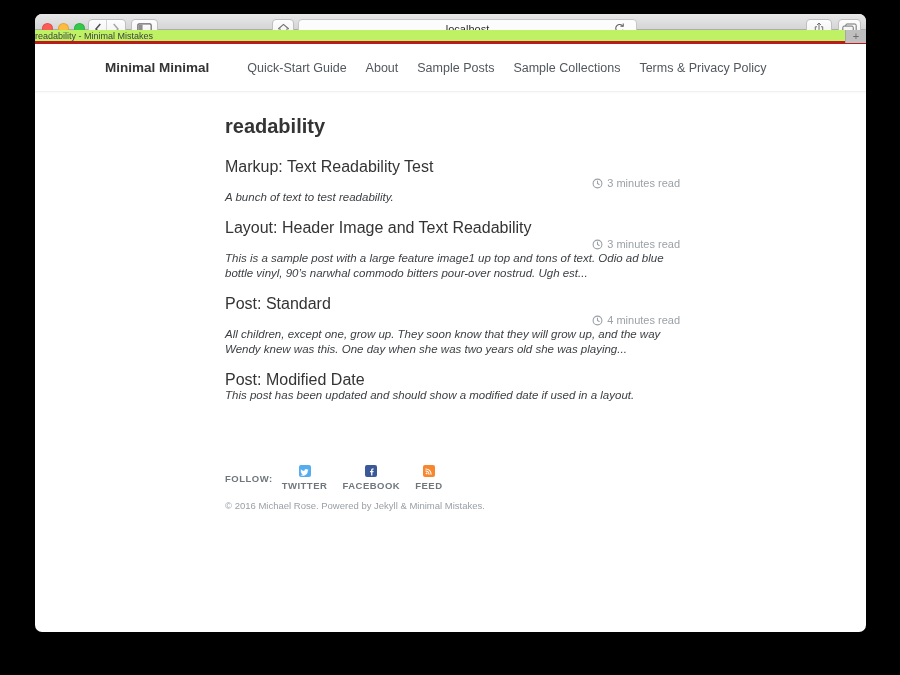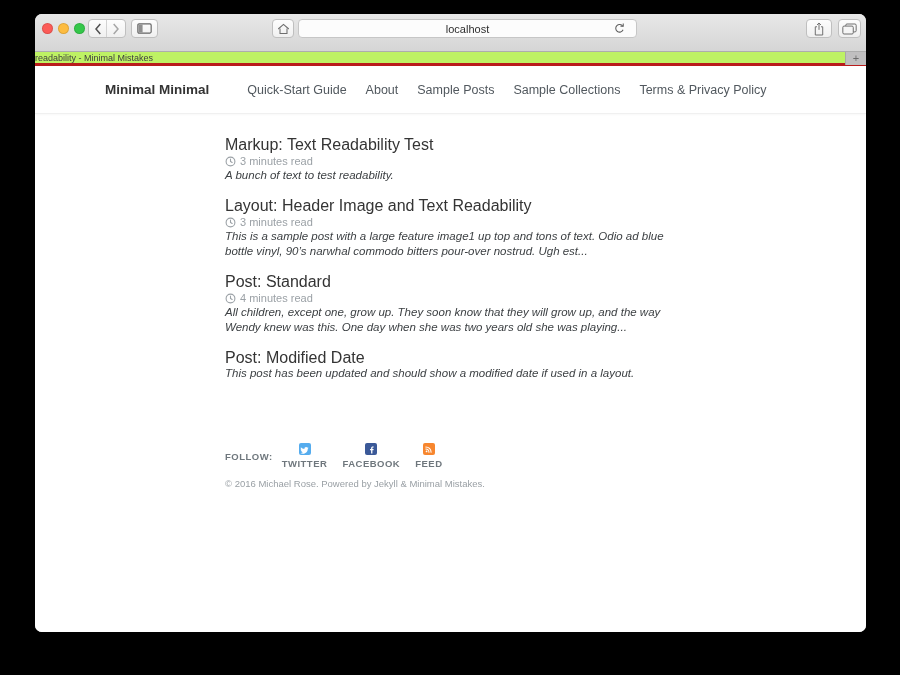--- a/index.html
+++ b/index.html
@@ -8,21 +8,21 @@
 
   
   .window {
     position:absolute; left:35px; top:14px; width:831px; height:618px;
     border-radius:7px; overflow:hidden; background:#fff;
     box-shadow:0 18px 40px rgba(0,0,0,.65), 0 0 0 1px rgba(0,0,0,.55);
   }
 
   
   .toolbar {
-    position:relative; height:38px;
+    position:relative; height:16px;
     background:linear-gradient(#e8e8e8,#d5d5d5);
     border-bottom:1px solid #adadad;
     padding-left:44px;
   }
   .traffic { position:absolute; left:7px; top:9px; display:flex; gap:5px; }
   .light { width:11px; height:11px; border-radius:50%; box-shadow:inset 0 0 0 1px rgba(0,0,0,.12); }
 
   .tb-btn {
     position:absolute; top:5px; height:19px;
     background:linear-gradient(#fdfdfd,#f0f0f0);
@@ -69,21 +69,21 @@
   .site-title { font-size:13.5px; font-weight:bold; color:#343434; margin-right:38px; text-decoration:none; }
   .nav-links { display:flex; gap:19px; }
   .nav-link { font-size:12.5px; color:#51585e; text-decoration:none; white-space:nowrap; }
 
   .content { margin-left:190px; width:455px; padding-top:22px; }
   .page-title { font-size:20px; line-height:24px; font-weight:bold; color:#343434; margin-bottom:20px; }
 
   .post-item { margin-bottom:14px; }
   .post-title { font-size:16px; line-height:17px; font-weight:normal; color:#343434; cursor:pointer; }
   .post-meta { margin-top:2px; font-size:11px; line-height:13px; color:#9ba1a6;
-               display:flex; align-items:center; gap:4px; }
+               display:flex; align-items:center; gap:4px;justify-content:flex-end; }
   .clock { display:inline-flex; width:11px; height:11px; color:#9ba1a6; }
   .post-excerpt { font-size:11.5px; line-height:15px; color:#3d4144;font-style:italic; }
 
   .page-footer { margin-left:190px; margin-top:62px; }
   .follow-row { display:flex; align-items:center; font-size:9.5px; font-weight:bold;
                 letter-spacing:.5px; color:#6f777d; }
   .follow-label { margin-right:9px; }
   .social-link { display:flex; align-items:center; gap:3px; margin-right:15px;
                  color:#6f777d; text-decoration:none; cursor:pointer;flex-direction:column; }
   .social-icon { width:12px; height:12px; border-radius:2px; display:flex;
@@ -172,20 +172,21 @@
           <a class="nav-link">Sample Posts</a>
 
           <a class="nav-link">Sample Collections</a>
 
           <a class="nav-link">Terms &amp; Privacy Policy</a>
 
       </nav>
     </header>
 
     <main class="content">
+      <h1 class="page-title">readability</h1>
 
         <article class="post-item">
           <h2 class="post-title">Markup: Text Readability Test</h2>
           <p class="post-meta">
             <span class="clock">
               <svg width="11" height="11" viewBox="0 0 16 16">
                 <circle cx="8" cy="8" r="6.4" fill="none" stroke="currentColor" stroke-width="1.6"></circle>
                 <path d="M8 4.6V8l2.4 1.5" fill="none" stroke="currentColor" stroke-width="1.6" stroke-linecap="round"></path>
               </svg>
             </span>

